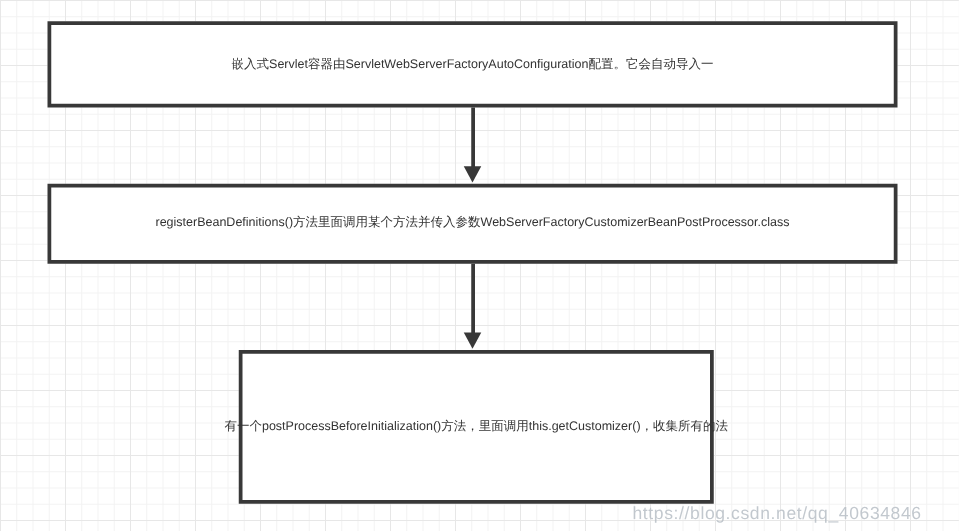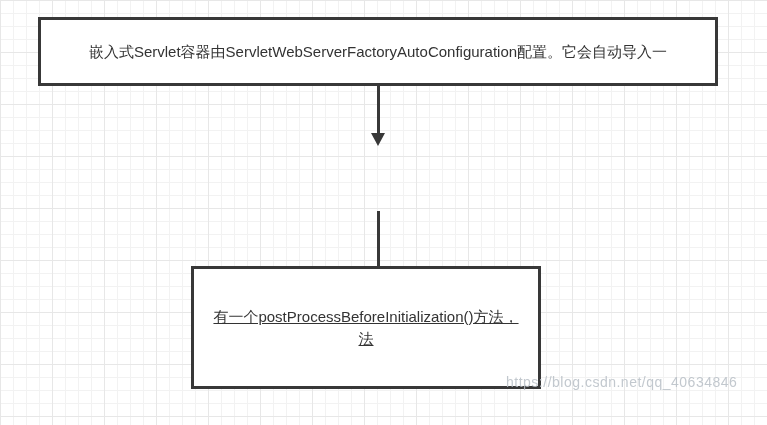--- a/index.html
+++ b/index.html
@@ -21,33 +21,33 @@
       linear-gradient(to bottom, #f2f2f2 1px, transparent 1px);
     background-size: 52px 52px, 52px 52px, 13px 13px, 13px 13px;
   }
   .node {
     position: absolute;
     box-sizing: border-box;
     border: 3px solid #383838;
     background: #ffffff;
     color: #333333;
     display: flex;
-    flex-direction: column;
+    flex-direction: row;
     justify-content: center;
     align-items: center;
     text-align: center;
-    font-size: 15px;
+    font-size: 10px;
     line-height: 22px;
   }
   .node .text-line {
     white-space: nowrap;
   }
   .node-1 { left: 38px;  top: 17px;  width: 680px; height: 69px;  }
   .node-2 { left: 38px;  top: 147px; width: 680px; height: 64px;  }
-  .node-3 { left: 191px; top: 266px; width: 350px; height: 123px; padding: 0 10px; text-decoration: underline; }
+  .node-3 { left: 191px; top: 280px; width: 380px; height: 123px; padding: 0 10px; }
 
   .arrow {
     position: absolute;
     width: 14px;
   }
   .arrow-1 { left: 371px; top: 86px;  height: 60px; }
   .arrow-2 { left: 371px; top: 211px; height: 68px; }
   .arrow .shaft {
     position: absolute;
     left: 5.5px;
@@ -63,21 +63,21 @@
     width: 0;
     height: 0;
     border-left: 7px solid transparent;
     border-right: 7px solid transparent;
     border-top: 13px solid #383838;
   }
 
   .watermark {
     position: absolute;
     left: 506px;
-    top: 374px;
+    top: 402px;
     font-size: 14px;
     letter-spacing: 0.5px;
     color: rgba(183, 190, 198, 0.85);
     z-index: 10;
     white-space: nowrap;
   }
 </style>
 </head>
 <body>
 
@@ -85,26 +85,31 @@
 
   <div class="node node-1">
     <div class="text-line">嵌入式Servlet容器由ServletWebServerFactoryAutoConfiguration配置。它会自动导入一</div>
   </div>
 
   <div class="arrow arrow-1">
     <div class="shaft"></div>
     <div class="head"></div>
   </div>
 
+  <div class="node node-2">
+    <div class="text-line">registerBeanDefinitions()方法里面调用某个方法并传入参数</div>
+    <div class="text-line">WebServerFactoryCustomizerBeanPostProcessor.class</div>
+  </div>
 
   <div class="arrow arrow-2">
     <div class="shaft"></div>
     <div class="head"></div>
   </div>
 
   <div class="node node-3">
     <div class="text-line">有一个postProcessBeforeInitialization()方法，</div>
+    <div class="text-line">里面调用this.getCustomizer()，收集所有的</div>
     <div class="text-line">法</div>
   </div>
 
   <div class="watermark">https://blog.csdn.net/qq_40634846</div>
 
 </div>
 
 </body></html>

